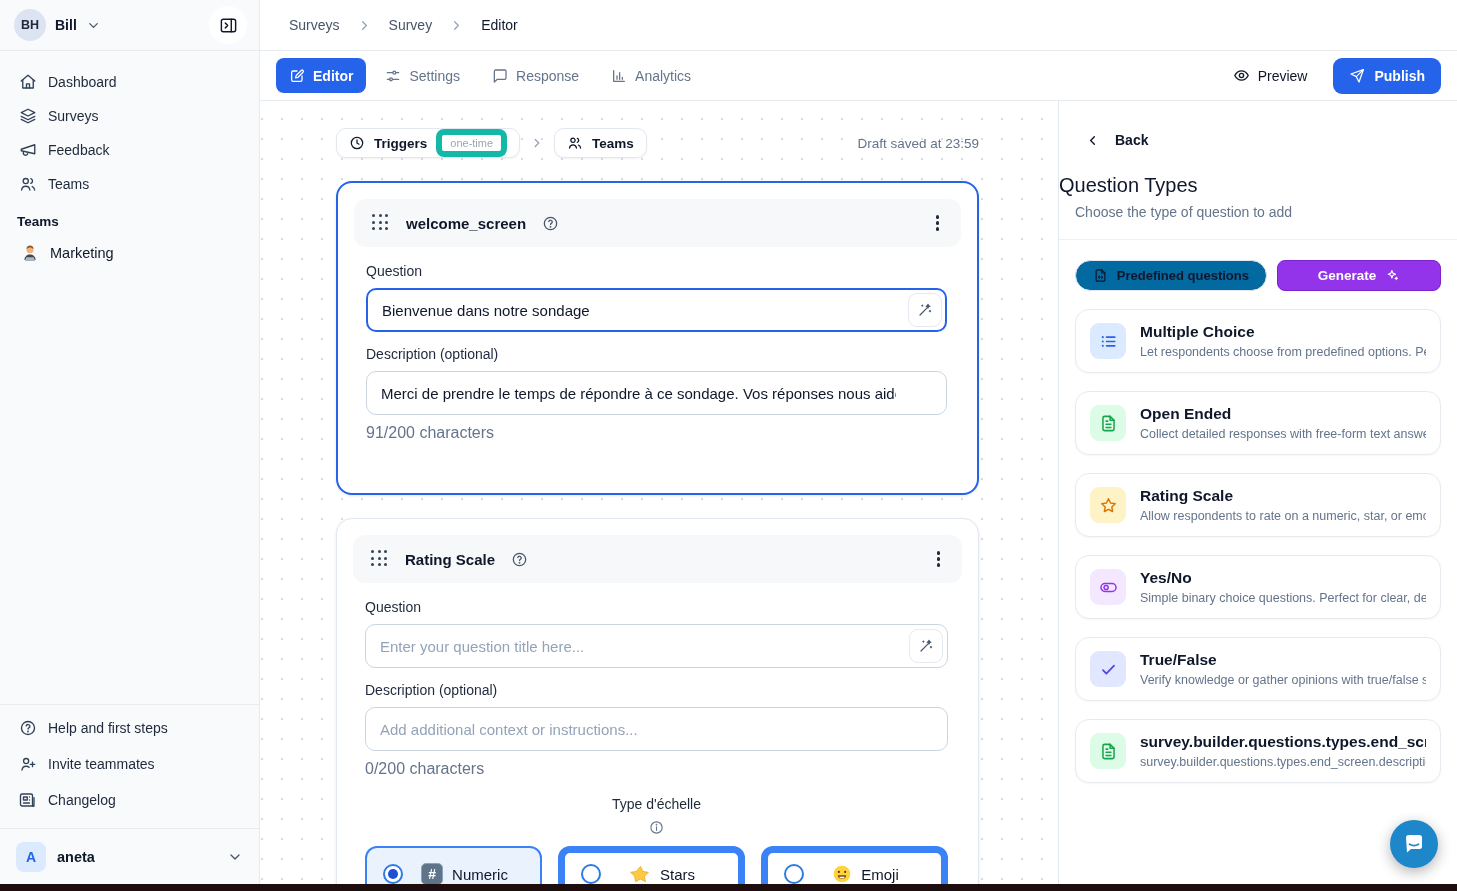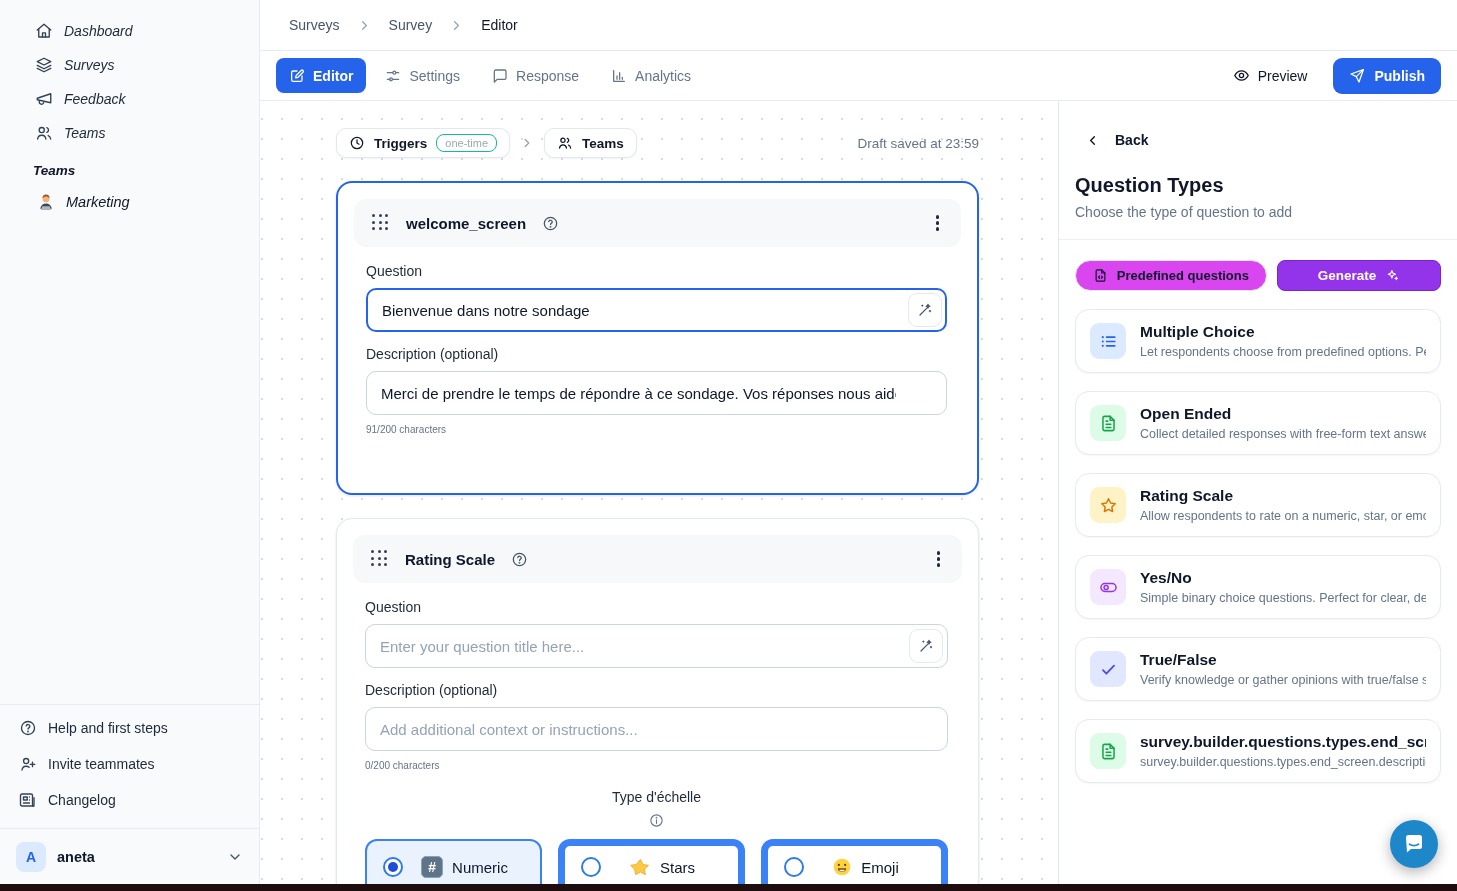--- a/index.html
+++ b/index.html
@@ -7,21 +7,21 @@
   body { font-family:"Liberation Sans", sans-serif; }
   .app { position:relative; width:1457px; height:891px; background:#fff; overflow:hidden; color:#0f172a; }
 
   
   .sidebar { position:absolute; left:0; top:0; bottom:7px; width:260px; background:#f8fafc; border-right:1px solid #e7ebf0; display:flex; flex-direction:column; }
   .sb-header { height:51px; flex:0 0 51px; border-bottom:1px solid #e7ebf0; display:flex; align-items:center; padding:0 12px 0 14px; gap:9px; }
   .avatar-bh { width:32px; height:32px; border-radius:50%; background:#dbe4f0; color:#1e293b; font-weight:700; font-size:12.5px; display:flex; align-items:center; justify-content:center; }
   .sb-user-name { font-size:14px; font-weight:600; color:#0f172a; }
   .sb-chev { color:#475569; display:flex; }
   .sb-toggle { margin-left:auto; width:38px; height:38px; border-radius:50%; background:#fff; border:none; display:flex; align-items:center; justify-content:center; color:#0f172a; cursor:pointer; }
-  .sb-nav { padding:14px 16px 0;font-style:italic; }
+  .sb-nav { padding:14px 0 0; }
   .sb-item { height:34px; display:flex; align-items:center; gap:11px; padding:0 19px; font-size:14px; color:#1e293b; cursor:pointer; }
   .sb-item .ic { display:flex; color:#334155; }
   .sb-section { padding:13px 19px 6px 17px; font-size:13.5px; font-weight:700; color:#0f172a; }
   .sb-team { height:36px; display:flex; align-items:center; gap:10px; padding:0 20px; font-size:14.5px; color:#0f172a; cursor:pointer; }
   .sb-footer { margin-top:auto; border-top:1px solid #e7ebf0; padding:5px 0 0; }
   .sb-footer .sb-item { height:36px; }
   .sb-account { border-top:1px solid #e7ebf0; margin-top:10px; height:56px; display:flex; align-items:center; gap:11px; padding:0 16px; cursor:pointer; }
   .avatar-a { width:30px; height:30px; border-radius:8px; background:#dbeafe; color:#2563eb; font-weight:700; font-size:14px; display:flex; align-items:center; justify-content:center; }
   .sb-account-name { font-size:14.5px; font-weight:600; }
   .sb-account .sb-chev { margin-left:auto; }
@@ -44,61 +44,61 @@
 
   
   .canvas { width:799px; flex:0 0 799px; border-right:1px solid #e2e8f0; overflow:hidden; position:relative;
     background-color:#fff;
     background-image:radial-gradient(circle, #d7dbe2 1.15px, transparent 1.15px);
     background-size:20px 20px; background-position:12px 8px; }
   .canvas-inner { width:643px; margin-left:76px; }
   .canvas-head { display:flex; align-items:center; margin-top:27px; }
   .chip { display:flex; align-items:center; gap:9px; height:30px; padding:0 12px; background:#fff; border:1px solid #e2e8f0; border-radius:10px; font-size:13.5px; font-weight:600; color:#0f172a; box-shadow:0 1px 2px rgba(15,23,42,.05); cursor:pointer; }
   .chip .ic { display:flex; color:#0f172a; }
-  .mini-badge { border:1px solid #14b8a6; border-radius:8px; padding:2px 8px; font-size:11px; font-weight:500; color:#9aa6b5; background:#fff; }
+  .mini-badge { border:6px solid #14b8a6; border-radius:8px; padding:2px 8px; font-size:11px; font-weight:500; color:#9aa6b5; background:#fff; }
   .head-chev { margin:0 10px; color:#94a3b8; display:flex; }
   .draft-status { margin-left:auto; font-size:13.5px; color:#64748b; }
 
   .qcard { background:#fff; border-radius:16px; box-shadow:0 1px 3px rgba(15,23,42,.10); }
   .qcard.selected { border:2px solid #2563eb; margin-top:23px; height:314px; }
   .qcard.plain { border:1px solid #e2e8f0; margin-top:23px; height:430px; }
   .qcard-header { margin:16px; height:48px; background:#f6f8fa; border-radius:12px; display:flex; align-items:center; padding:0 18px; gap:16px; }
   .grip { display:grid; grid-template-columns:repeat(3,5px); grid-auto-rows:5px; gap:1.5px; cursor:grab; }
   .grip i { width:3px; height:3px; border-radius:50%; background:#334155; }
   .qcard-title { font-size:15px; font-weight:600; color:#0f172a; }
   .qhelp { display:flex; color:#475569; cursor:pointer; }
   .kebab { margin-left:auto; display:flex; flex-direction:column; gap:2.5px; cursor:pointer; padding:4px; }
   .kebab i { width:3.5px; height:3.5px; border-radius:50%; background:#1e293b; }
   .qcard-body { padding:0 30px 0 28px; }
   .field-label { font-size:14px; font-weight:500; color:#1e293b; margin:14px 0 9px; }
   .input-wrap { position:relative; }
   .txt-input { width:100%; height:44px; border:1px solid #cbd5e1; border-radius:10px; padding:0 50px 0 14px; font-size:15px; color:#0f172a; background:#fff; font-family:inherit; outline:none; }
   .txt-input::placeholder { color:#94a3b8; }
   .input-wrap.focused .txt-input { border:2px solid #2563eb; }
   .wand-btn { position:absolute; right:5px; top:5px; width:34px; height:34px; border:1px solid #e5e9f0; background:#fff; border-radius:9px; display:flex; align-items:center; justify-content:center; color:#475569; cursor:pointer; }
-  .char-count { font-size:10px; color:#64748b; margin-top:9px; }
+  .char-count { font-size:16px; color:#64748b; margin-top:9px; }
   .scale-label-row { display:flex; align-items:center; gap:8px; margin:18px 0 11px;flex-direction:column; }
   .scale-label-row .field-label { margin:0; }
   .info-ic { display:flex; color:#64748b; }
   .scale-options { display:flex; gap:16px; }
   .scale-opt { flex:1; height:56px; border:7px solid #3b82f6; border-radius:12px; background:#fff; display:flex; align-items:center; padding:0 14px 0 16px; cursor:pointer; }
   .scale-opt.selected { background:#e9f2fd; border:2px solid #3b82f6; }
   .radio { width:20px; height:20px; border-radius:50%; border:2px solid #2e7be4; background:#fff; flex:0 0 20px; position:relative; }
   .radio.checked::after { content:""; position:absolute; inset:3px; border-radius:50%; background:#1d4ed8; }
   .opt-main { flex:1; display:flex; align-items:center; justify-content:center; gap:9px; font-size:15px; font-weight:500; color:#0f172a; }
   .keycap { width:22px; height:22px; border-radius:5px; background:#5f7389; border:1px solid #8da2b8; color:#fff; font-weight:700; font-size:14px; display:flex; align-items:center; justify-content:center; }
 
   
   .panel { flex:1; background:#fff; overflow:hidden; }
   .panel-back { display:flex; align-items:center; gap:15px; margin:31px 16px 0 26px; font-size:14px; font-weight:600; color:#0f172a; cursor:pointer; }
-  .panel-title { margin:26px 16px 0; font-size:20px; font-weight:700; color:#0f172a; }
+  .panel-title { margin:26px 0 0; font-size:20px; font-weight:400; color:#0f172a; }
   .panel-sub { margin:7px 16px 0; font-size:14px; color:#64748b; }
   .panel-divider { margin-top:19px; border-top:1px solid #eceff3; }
   .panel-actions { display:flex; gap:10px; margin:20px 16px 0; }
-  .predef-btn { flex:1.17; height:31px; display:flex; align-items:center; justify-content:center; gap:9px; background:#d946ef; border:1px solid #e2e8f0; border-radius:16px; font-size:13px; font-weight:600; color:#0f172a; cursor:pointer; font-family:inherit; }
+  .predef-btn { flex:1.17; height:31px; display:flex; align-items:center; justify-content:center; gap:9px; background:#0369a1; border:1px solid #e2e8f0; border-radius:16px; font-size:13px; font-weight:600; color:#0f172a; cursor:pointer; font-family:inherit; }
   .generate-btn { flex:1; height:31px; display:flex; align-items:center; justify-content:center; gap:9px; background:#9333ea; border:1px solid #7e22ce; border-radius:8px; font-size:13.5px; font-weight:600; color:#fff; cursor:pointer; font-family:inherit; }
   .type-card { margin:18px 16px 0; border:1px solid #e7ebf0; border-radius:14px; padding:13px 14px; display:flex; gap:14px; align-items:flex-start; background:#fff; box-shadow:0 1px 2px rgba(15,23,42,.04); cursor:pointer; }
   .type-card:first-of-type { margin-top:26px; }
   .type-icon { width:36px; height:36px; border-radius:9px; flex:0 0 36px; display:flex; align-items:center; justify-content:center; }
   .ic-blue   { background:#dbeafe; color:#2563eb; }
   .ic-green  { background:#dcfce7; color:#16a34a; }
   .ic-amber  { background:#fef3c7; color:#d97706; }
   .ic-purple { background:#f3e8ff; color:#9333ea; }
   .ic-indigo { background:#e0e7ff; color:#4f46e5; }
   .type-text { flex:1; min-width:0; }
@@ -109,20 +109,38 @@
   .chat-launcher { position:absolute; right:19px; bottom:23px; width:48px; height:48px; border-radius:50%; background:#1e87c9; display:flex; align-items:center; justify-content:center; box-shadow:0 4px 14px rgba(0,0,0,.3); cursor:pointer; }
   .bottom-strip { position:absolute; left:0; right:0; bottom:0; height:7px; background:#1d0d0e; }
   svg { display:block; }
 </style>
 </head>
 <body>
 
 <div class="app">
 
   <aside class="sidebar">
+    <div class="sb-header">
+      <div class="avatar-bh">BH</div>
+      <span class="sb-user-name">Bill</span>
+      <span class="sb-chev">
+        <svg width="15" height="15" viewBox="0 0 24 24" fill="none" stroke="currentColor" stroke-width="2" stroke-linecap="round" stroke-linejoin="round">
+            <path d="m6 9 6 6 6-6"></path>
+          </svg>
+      </span>
+      <button class="sb-toggle">
+        <span>
+          <svg width="19" height="19" viewBox="0 0 24 24" fill="none" stroke="currentColor" stroke-width="1.8" stroke-linecap="round" stroke-linejoin="round">
+              <rect x="3" y="4" width="18" height="16" rx="2.5"></rect>
+              <line x1="15.5" y1="4" x2="15.5" y2="20"></line>
+              <path d="m8 9 3 3-3 3"></path>
+            </svg>
+        </span>
+      </button>
+    </div>
 
     <nav class="sb-nav">
       <div class="sb-item">
         <span class="ic">
           <svg width="18" height="18" viewBox="0 0 24 24" fill="none" stroke="currentColor" stroke-width="1.8" stroke-linecap="round" stroke-linejoin="round">
               <path d="M3 10.8 12 3l9 7.8"></path>
               <path d="M5 9.3V20h14V9.3"></path>
               <path d="M10 20v-5.5h4V20"></path>
             </svg>
         </span>

